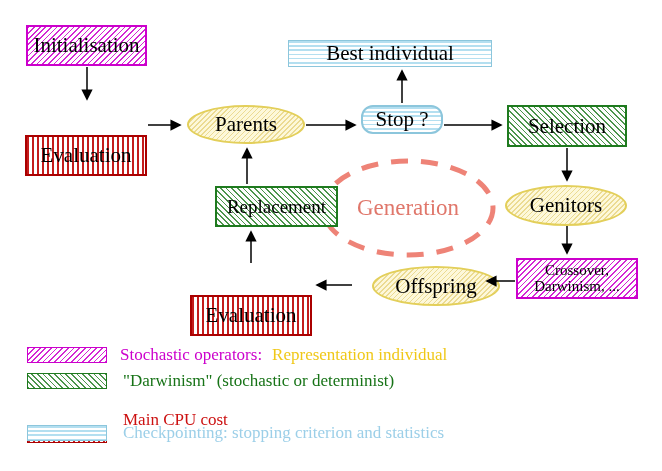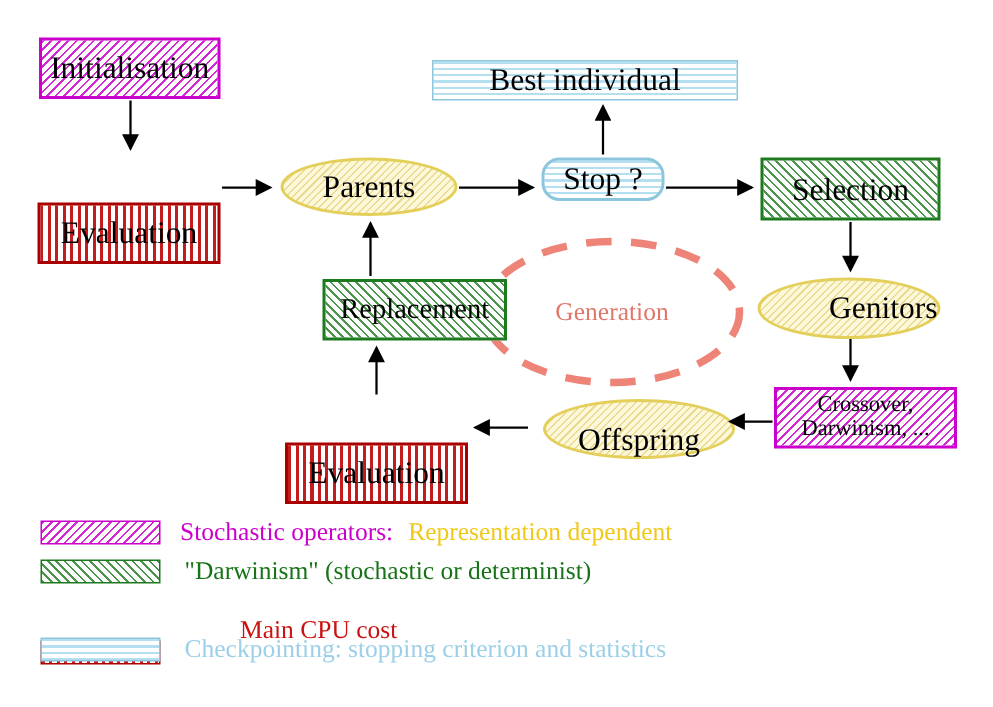--- a/index.html
+++ b/index.html
@@ -35,21 +35,21 @@
   .rounded { border-radius:12px; }
   .yellow-ellipse {
     border:2px solid #e3cf5a; border-radius:50%;
     background:repeating-linear-gradient(135deg, rgba(214,183,60,0.45) 0 1px, rgba(255,252,230,0) 1px 3.5px) #fdf8da;
   }
   .small-text { font-size:15px; }
   .mid-text { font-size:19px; }
   #generation-wrap { position:absolute; left:315px; top:155px; width:186px; height:106px; z-index:1; }
   #generation-label {
     position:absolute; inset:0; display:flex; align-items:center; justify-content:center;
-    color:#e0776b; font-size:17px;text-align:right;
+    color:#e0776b; font-size:23px;text-align:right;
   }
   .legend-row { position:absolute; left:27px; display:flex; align-items:center; z-index:2; }
   .swatch { width:80px; height:16px; box-sizing:border-box; border-width:1.5px; flex:0 0 auto; }
   .legend-text { margin-left:16px; font-size:17px; white-space:nowrap; }
   .lt-magenta { color:#cc00cc;margin-left:13px; }
   .lt-yellow  { color:#f0c818; margin-left:10px; }
   .lt-green   { color:#177317; }
   .lt-red     { color:#cc1111; }
   .lt-cyan    { color:#9ccfe8; }
 </style>
@@ -101,53 +101,53 @@
   </div>
 
   <div class="node cyan-stripes rounded" style="left:361px; top:105px; width:82px; height:29px;">
     <span>Stop ?</span>
   </div>
 
   <div class="node green-hatch" style="left:507px; top:105px; width:120px; height:42px;">
     <span>Selection</span>
   </div>
 
-  <div class="node yellow-ellipse" style="left:505px; top:185px; width:122px; height:41px;align-items:flex-end;">
+  <div class="node yellow-ellipse" style="left:505px; top:185px; width:122px; height:41px;">
     <span>Genitors</span>
   </div>
 
   <div class="node green-hatch mid-text" style="left:185px; top:186px; width:123px; height:41px;margin-left:30px;">
     <span>Replacement</span>
   </div>
 
   <div class="node magenta-hatch small-text" style="left:516px; top:258px; width:122px; height:41px;">
     <span>Crossover,</span>
     <span>Darwinism, ...</span>
   </div>
 
-  <div class="node yellow-ellipse" style="left:362px; top:266px; width:128px; height:40px;justify-content:flex-end;">
+  <div class="node yellow-ellipse" style="left:372px; top:266px; width:128px; height:40px;">
     <span>Offspring</span>
   </div>
 
   <div class="node red-stripes" style="left:190px; top:265px; width:122px; height:41px;">
     <span>Evaluation</span>
   </div>
 
   <div class="legend-row" style="top:345px;">
     <div class="swatch magenta-hatch"></div>
     <span class="legend-text lt-magenta">Stochastic operators:</span>
-    <span class="legend-text lt-yellow">Representation dependent</span>
+    <span class="legend-text lt-yellow">Representation individual</span>
   </div>
 
   <div class="legend-row" style="top:371px;">
     <div class="swatch green-hatch"></div>
     <span class="legend-text lt-green">"Darwinism" (stochastic or determinist)</span>
   </div>
 
-  <div class="legend-row" style="top:397px;gap:37px;">
+  <div class="legend-row" style="top:397px;">
     <div class="swatch red-stripes"></div>
     <span class="legend-text lt-red">Main CPU cost</span>
   </div>
 
   <div class="legend-row" style="top:423px;justify-content:space-between;">
     <div class="swatch cyan-stripes"></div>
     <span class="legend-text lt-cyan">Checkpointing: stopping criterion and statistics</span>
   </div>
 
 </div>

